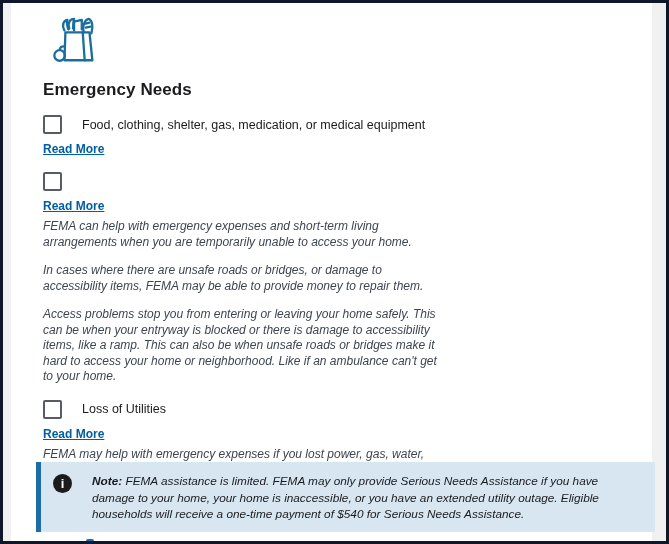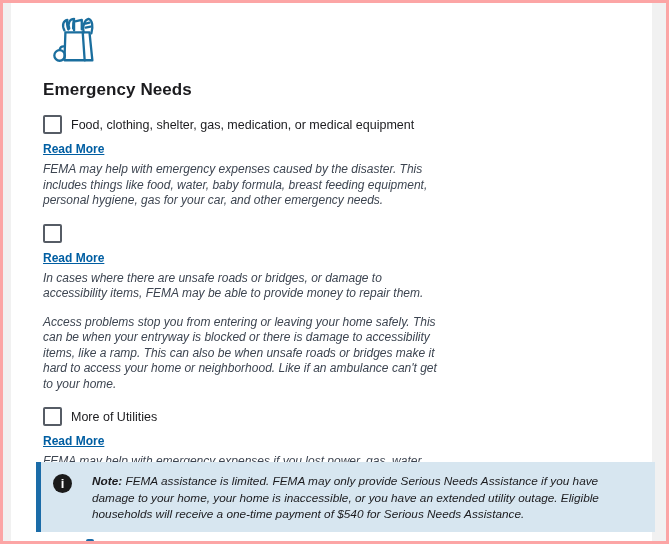--- a/index.html
+++ b/index.html
@@ -1,41 +1,41 @@
 <!DOCTYPE html>
 <html><head>
 <meta charset="utf-8">
 <style>
   html, body { margin: 0; padding: 0; background: #ffffff; }
   .frame {
     position: relative;
     width: 669px; height: 544px;
     box-sizing: border-box;
-    border: 3px solid #fca5a5;
+    border: 3px solid #0f172a;
     background: #ffffff;
     font-family: "Liberation Sans", sans-serif;
     overflow: hidden;
   }
   .gutter { position: absolute; top: 0; bottom: 0; background: #f1f1f1; }
   .gutter-left { left: 0; width: 8px; }
   .gutter-right { right: 0; width: 14px; }
 
   .content { position: absolute; left: 40px; top: 12px; width: 600px; }
 
   .section-icon { margin-left: 6px; height: 52px; }
 
   .section-title {
     margin: 9px 0 0 0;
     font-size: 17px;
     font-weight: bold;
     color: #1b1b1e;
     letter-spacing: 0.1px;
   }
 
-  .checkbox-row { display: flex; align-items: center; gap: 9px; margin-top: 15px; }
+  .checkbox-row { display: flex; align-items: center; gap: 20px; margin-top: 15px; }
   .checkbox {
     width: 15px; height: 15px;
     border: 2px solid #565c65;
     border-radius: 2px;
     background: #ffffff;
     flex: none;
     cursor: pointer;
   }
   .checkbox-label { font-size: 12.5px; color: #1b1b1e; cursor: pointer; }
 
@@ -128,34 +128,34 @@
     </svg>
 
     <h1 class="section-title">Emergency Needs</h1>
 
     
     <div class="checkbox-row">
       <span class="checkbox" role="checkbox" aria-checked="false"></span>
       <span class="checkbox-label">Food, clothing, shelter, gas, medication, or medical equipment</span>
     </div>
     <a class="read-more">Read More</a>
-    <p class="desc">FEMA may help with emergency expenses caused by the disaster. This includes things like food, water, baby formula, breast feeding equipment, personal hygiene, gas for your car, and other emergency needs.</p>
 
     
     <div class="checkbox-row">
       <span class="checkbox" role="checkbox" aria-checked="false"></span>
     </div>
     <a class="read-more">Read More</a>
+    <p class="desc">FEMA can help with emergency expenses and short-term living arrangements when you are temporarily unable to access your home.</p>
     <p class="desc">In cases where there are unsafe roads or bridges, or damage to accessibility items, FEMA may be able to provide money to repair them.</p>
     <p class="desc">Access problems stop you from entering or leaving your home safely. This can be when your entryway is blocked or there is damage to accessibility items, like a ramp. This can also be when unsafe roads or bridges make it hard to access your home or neighborhood. Like if an ambulance can't get to your home.</p>
 
     
     <div class="checkbox-row">
       <span class="checkbox" role="checkbox" aria-checked="false"></span>
-      <span class="checkbox-label">More of Utilities</span>
+      <span class="checkbox-label">Loss of Utilities</span>
     </div>
     <a class="read-more">Read More</a>
     <p class="desc">FEMA may help with emergency expenses if you lost power, gas, water, sewer, or other essential utilities.</p>
 
   </div>
 
   <div class="note-box">
     <div class="note-icon">i</div>
     <p class="note-text">
       <strong>Note:</strong>

